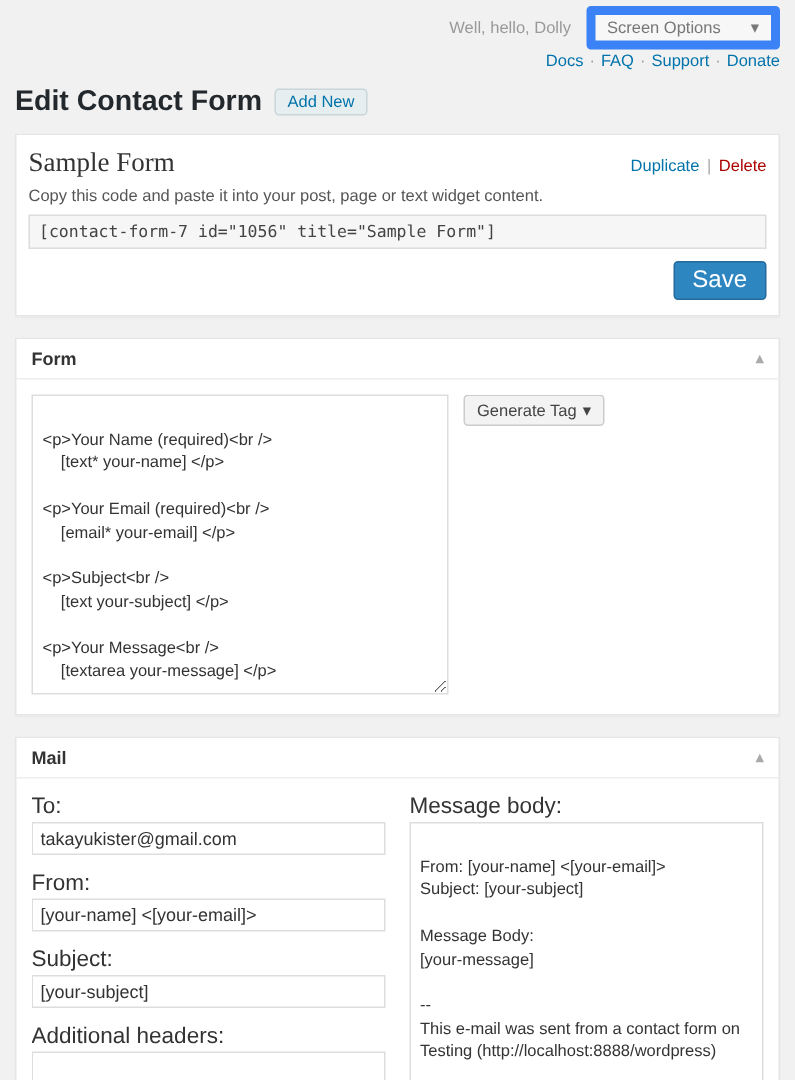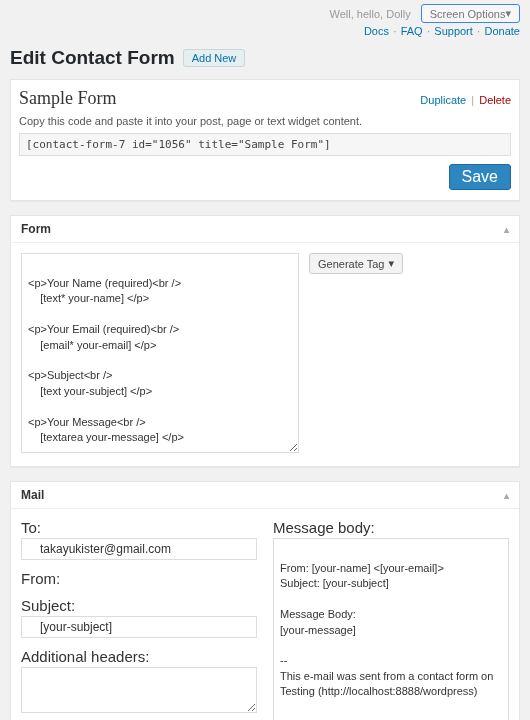--- a/index.html
+++ b/index.html
@@ -1,18 +1,18 @@
 <!DOCTYPE html>
 <html><head>
 <meta charset="utf-8">
 <style>
 * { box-sizing: border-box; margin: 0; padding: 0; }
 body { font-family: -apple-system, "Segoe UI", Helvetica, Arial, sans-serif; font-size: 12px; background: #f1f1f1; color: #333; width: 530px; }
 .topbar { display: flex; justify-content: flex-end; align-items: center; gap: 10px; padding: 4px 10px 2px; font-size: 11px; color: #555; }
-.screen-options { display: inline-flex; align-items: center; gap: 0; background: #f7f7f7; border: 1px solid #3b82f6; padding: 2px 8px; border-radius: 3px; color: #777; cursor: pointer; }
+.screen-options { display: inline-flex; align-items: center; gap: 20px; background: #f7f7f7; border: 6px solid #3b82f6; padding: 2px 8px; border-radius: 3px; color: #777; cursor: pointer; }
 .hello { color: #999; }
 .toplinks { display: flex; justify-content: flex-end; gap: 4px; padding: 0 10px 6px; font-size: 11px; }
 .toplinks a { color: #0073aa; text-decoration: none; }
 .toplinks .dash { color: #999; }
 .page-head { display: flex; align-items: center; gap: 8px; padding: 4px 10px 10px; }
 .page-head h1 { font-size: 19px; font-weight: 700; color: #23282d; }
 .btn-addnew { background: #e6eef0; border: 1px solid #c9d6da; color: #0073aa; padding: 2px 8px; border-radius: 3px; font-size: 11px; cursor: pointer; }
 .panel { background: #fff; border: 1px solid #e5e5e5; margin: 0 10px 14px; box-shadow: 0 1px 1px rgba(0,0,0,0.04); }
 .panel-inner { padding: 8px 8px 10px; }
 .title-row { display: flex; justify-content: space-between; align-items: baseline; }
@@ -32,21 +32,21 @@
 .section-body { padding: 10px; }
 .form-body { display: flex; gap: 10px; }
 textarea { width: 100%; font-family: Arial, sans-serif; font-size: 11px; border: 1px solid #ddd; padding: 22px 6px; resize: both; background: #fff; color: #333; line-height: 1.4; }
 .form-textarea { height: 200px; }
 .gen-col { flex: 0 0 200px; }
 .gen-btn { display: inline-flex; align-items: center; gap: 4px; background: #f3f3f3; border: 1px solid #ccc; padding: 3px 8px; border-radius: 3px; font-size: 11px; color: #444; cursor: pointer; }
 .mail-body { display: flex; gap: 16px; }
 .mail-col { flex: 1; }
 .field-group label { display: block; font-size: 15px; color: #333; margin-bottom: 2px; }
 .field-group { margin-bottom: 10px; }
-.txt-input { width: 100%; border: 1px solid #ddd; padding: 3px 18px; font-size: 12px; background: #fff; color: #333; }
+.txt-input { width: 100%; border: 1px solid #ddd; padding: 3px 5px; font-size: 12px; background: #fff; color: #333; }
 .small-area { height: 40px; }
 .message-area { height: 260px; }
 </style>
 </head>
 <body>
 
 <div class="topbar">
   <span class="hello">Well, hello, Dolly</span>
   <span class="screen-options">
     <span>Screen Options</span>
@@ -123,20 +123,21 @@
     <span class="toggle-icon">▴</span>
   </div>
   <div class="section-body mail-body">
     <div class="mail-col">
       <div class="field-group">
         <label>To:</label>
         <input type="text" class="txt-input" value="takayukister@gmail.com" style="">
       </div>
       <div class="field-group">
         <label>From:</label>
+        <input type="text" class="txt-input" value="[your-name] &lt;[your-email]&gt;" style="">
       </div>
       <div class="field-group">
         <label>Subject:</label>
         <input type="text" class="txt-input" value="[your-subject]" style="">
       </div>
       <div class="field-group">
         <label>Additional headers:</label>
         <textarea class="small-area" style=""></textarea>
       </div>
 

